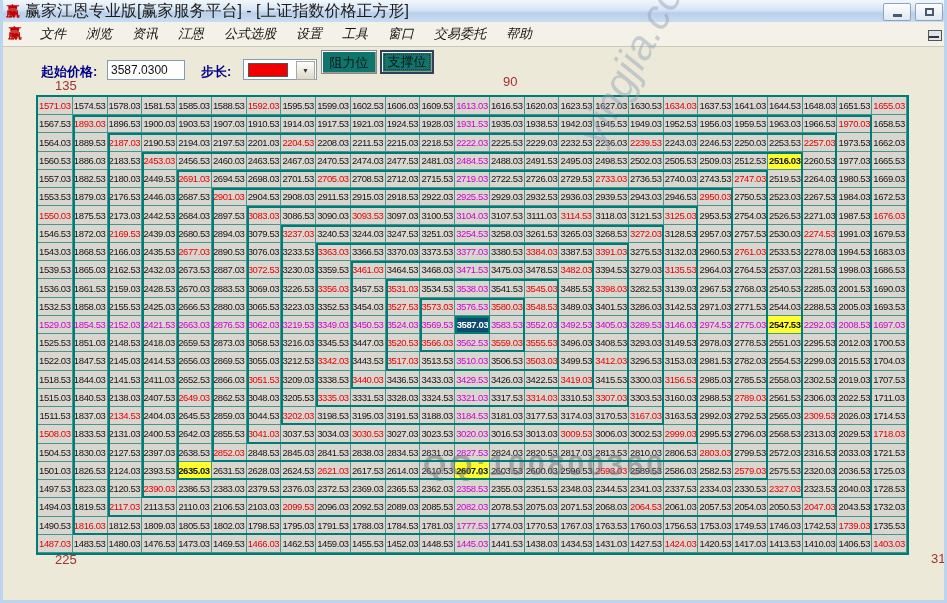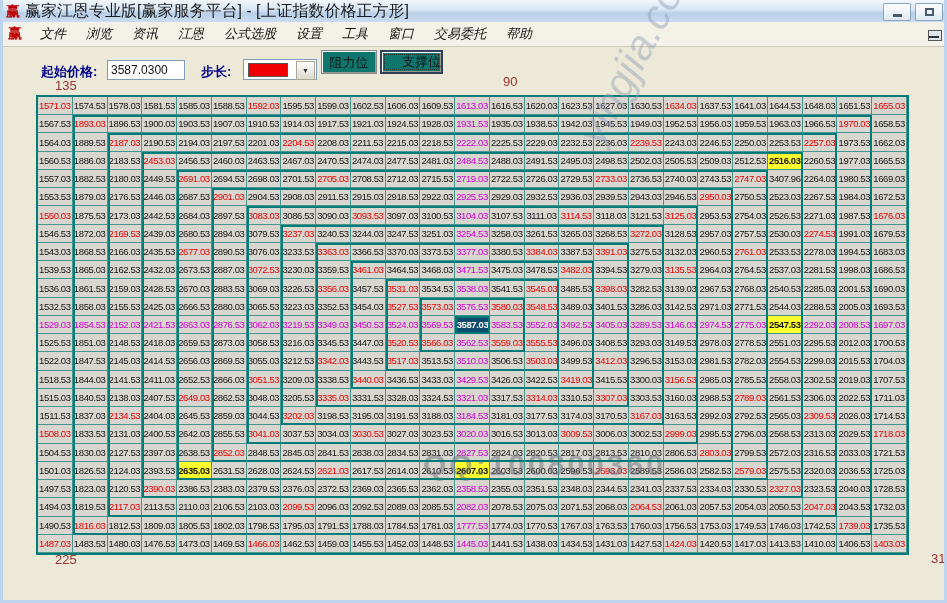--- a/index.html
+++ b/index.html
@@ -91,21 +91,21 @@
   </div>
 
   <span class="tb-label" style="left:38px;top:63px;">起始价格:</span>
   <input class="tb-input" value="3587.0300" style="">
   <span class="tb-label" style="left:198px;top:63px;">步长:</span>
   <div class="tb-combo">
     <div class="swatch" style="background: rgb(240, 0, 0);"></div>
     <div class="combo-btn">▼</div>
   </div>
   <div class="tb-btn" style="left:318px;width:56px;">阻力位</div>
-  <div class="tb-btn default" style="left:377px;width:63px;text-align:right;">支撑位</div>
+  <div class="tb-btn default" style="left:377px;width:54px;">支撑位</div>
 
   <span class="angle" style="left:8px;top:78px;">135</span>
   <span class="angle" style="left:456px;top:74px;">90</span>
   <span class="angle" style="left:903px;top:80px;">45</span>
   <span class="angle" style="left:6px;top:316px;">180</span>
   <span class="angle" style="left:933px;top:316px;">0</span>
   <span class="angle" style="left:8px;top:552px;">225</span>
   <span class="angle" style="left:450px;top:540px;">270</span>
   <span class="angle" style="left:884px;top:551px;">315</span>
 
@@ -224,21 +224,21 @@
       <div class="cell s-k">2715.53</div>
       <div class="cell s-m">2719.03</div>
       <div class="cell s-k">2722.53</div>
       <div class="cell s-k">2726.03</div>
       <div class="cell s-k">2729.53</div>
       <div class="cell s-r">2733.03</div>
       <div class="cell s-k">2736.53</div>
       <div class="cell s-k">2740.03</div>
       <div class="cell s-k">2743.53</div>
       <div class="cell s-r">2747.03</div>
-      <div class="cell s-k">3407.96</div>
+      <div class="cell s-k">2519.53</div>
       <div class="cell s-k">2264.03</div>
       <div class="cell s-k">1980.53</div>
       <div class="cell s-k">1669.03</div>
       <div class="cell s-k">1553.53</div>
       <div class="cell s-k">1879.03</div>
       <div class="cell s-k">2176.53</div>
       <div class="cell s-k">2446.03</div>
       <div class="cell s-k">2687.53</div>
       <div class="cell s-r">2901.03</div>
       <div class="cell s-k">2904.53</div>

